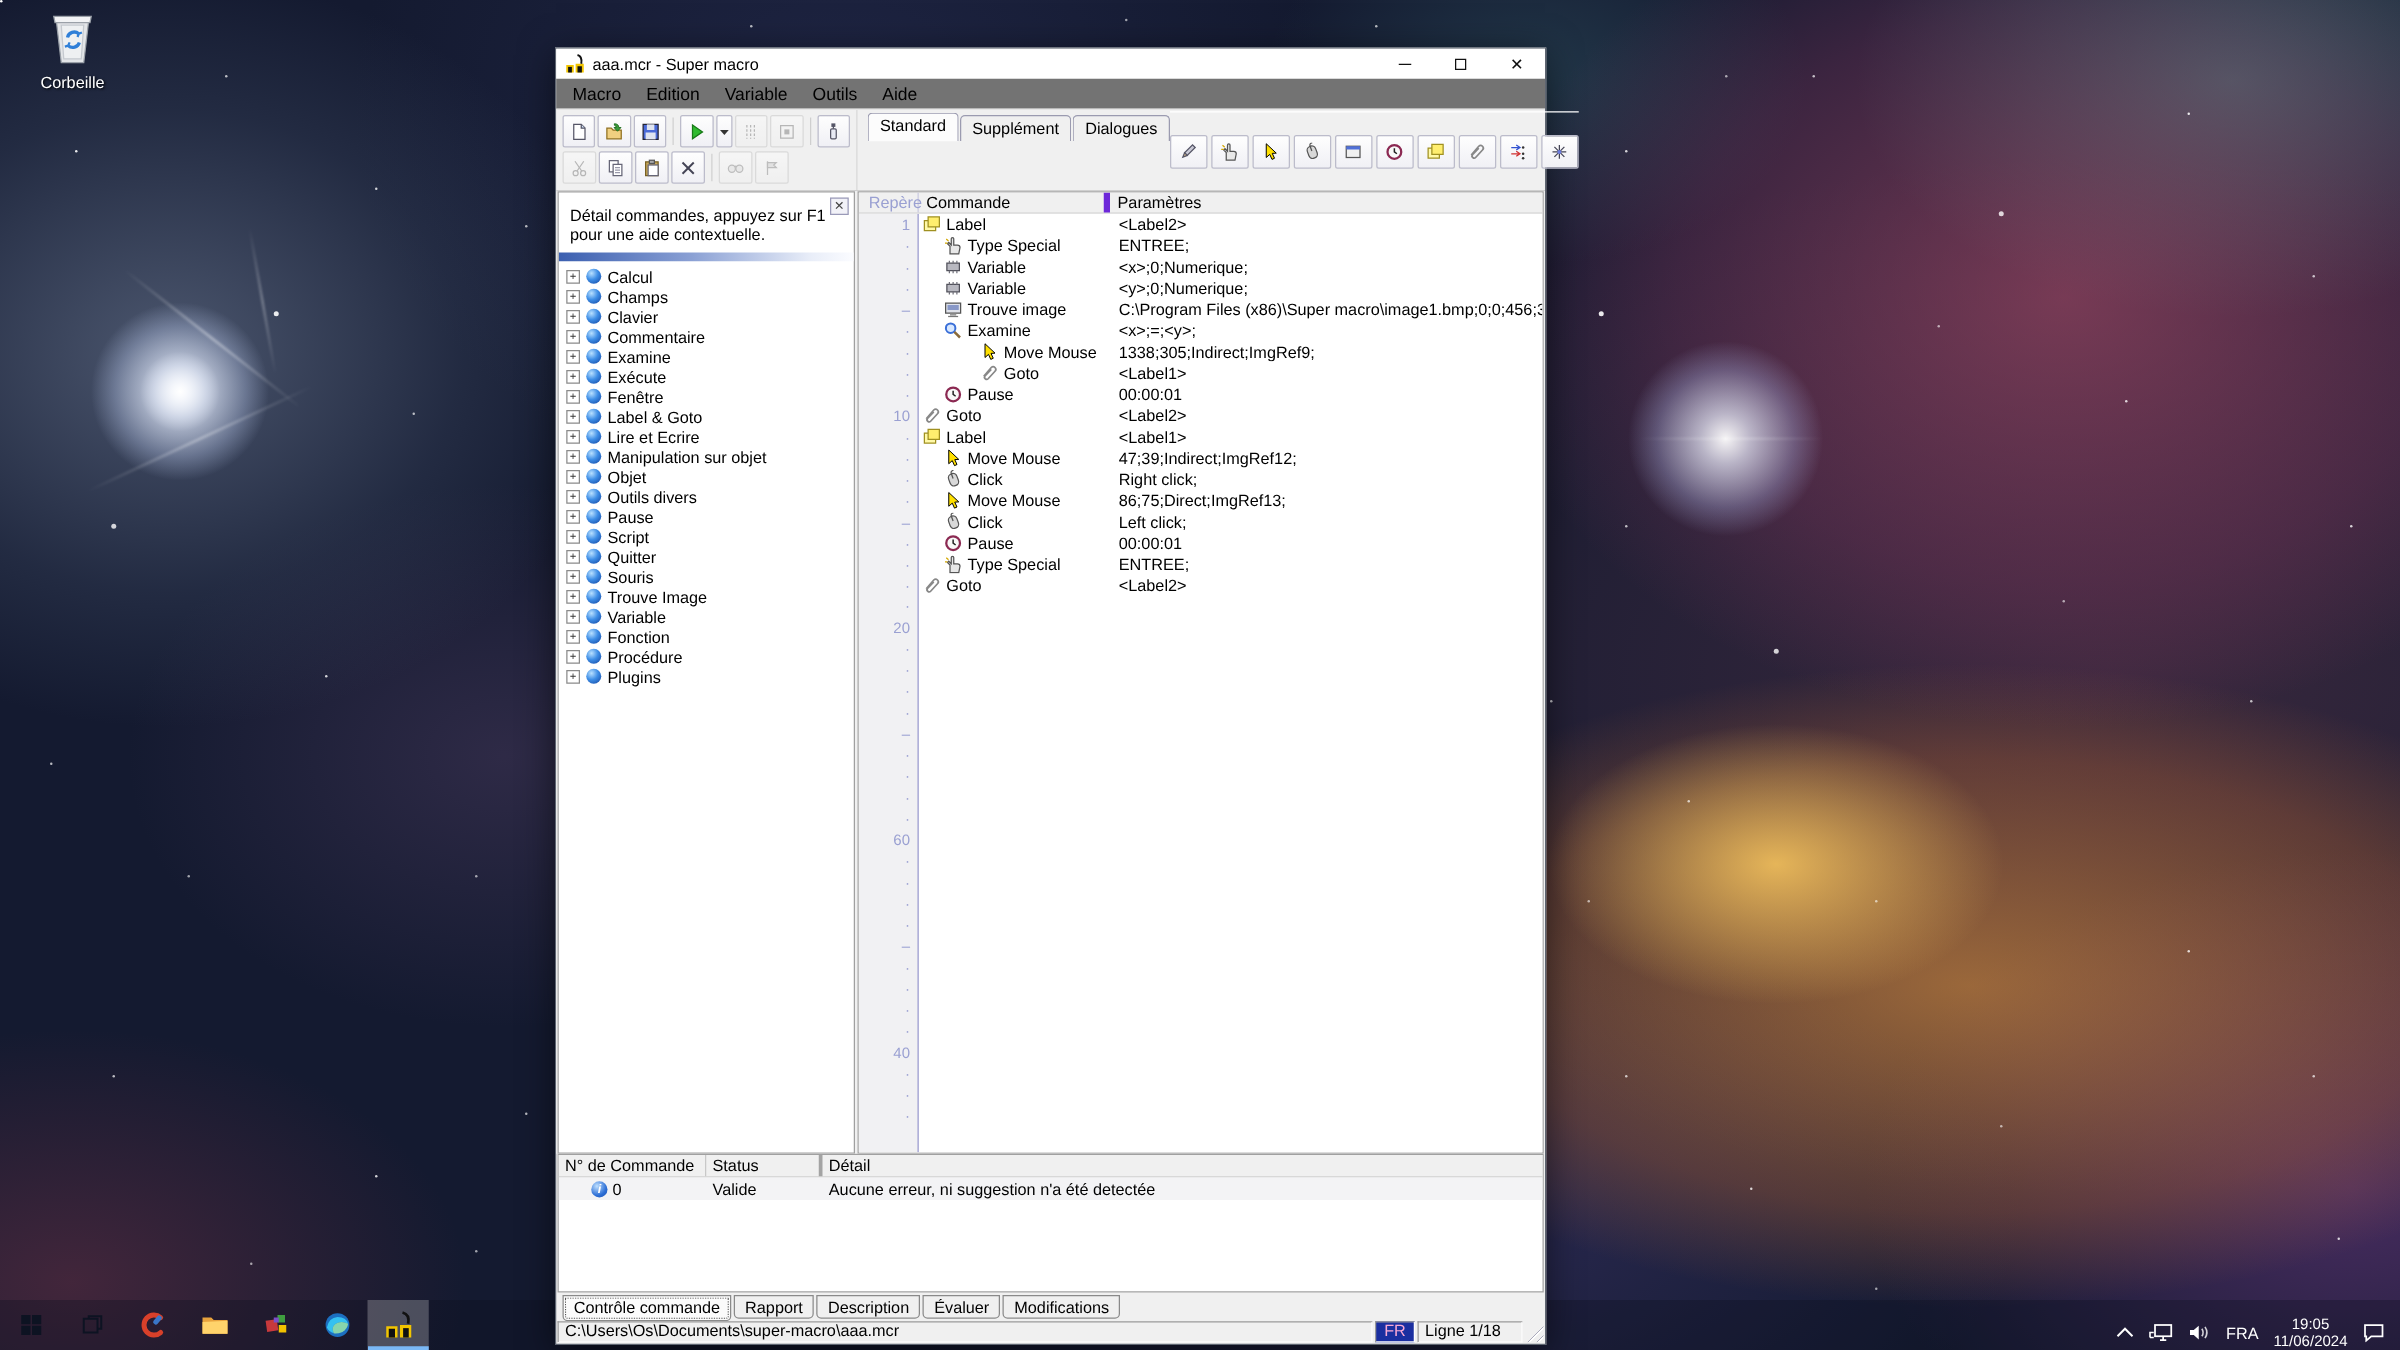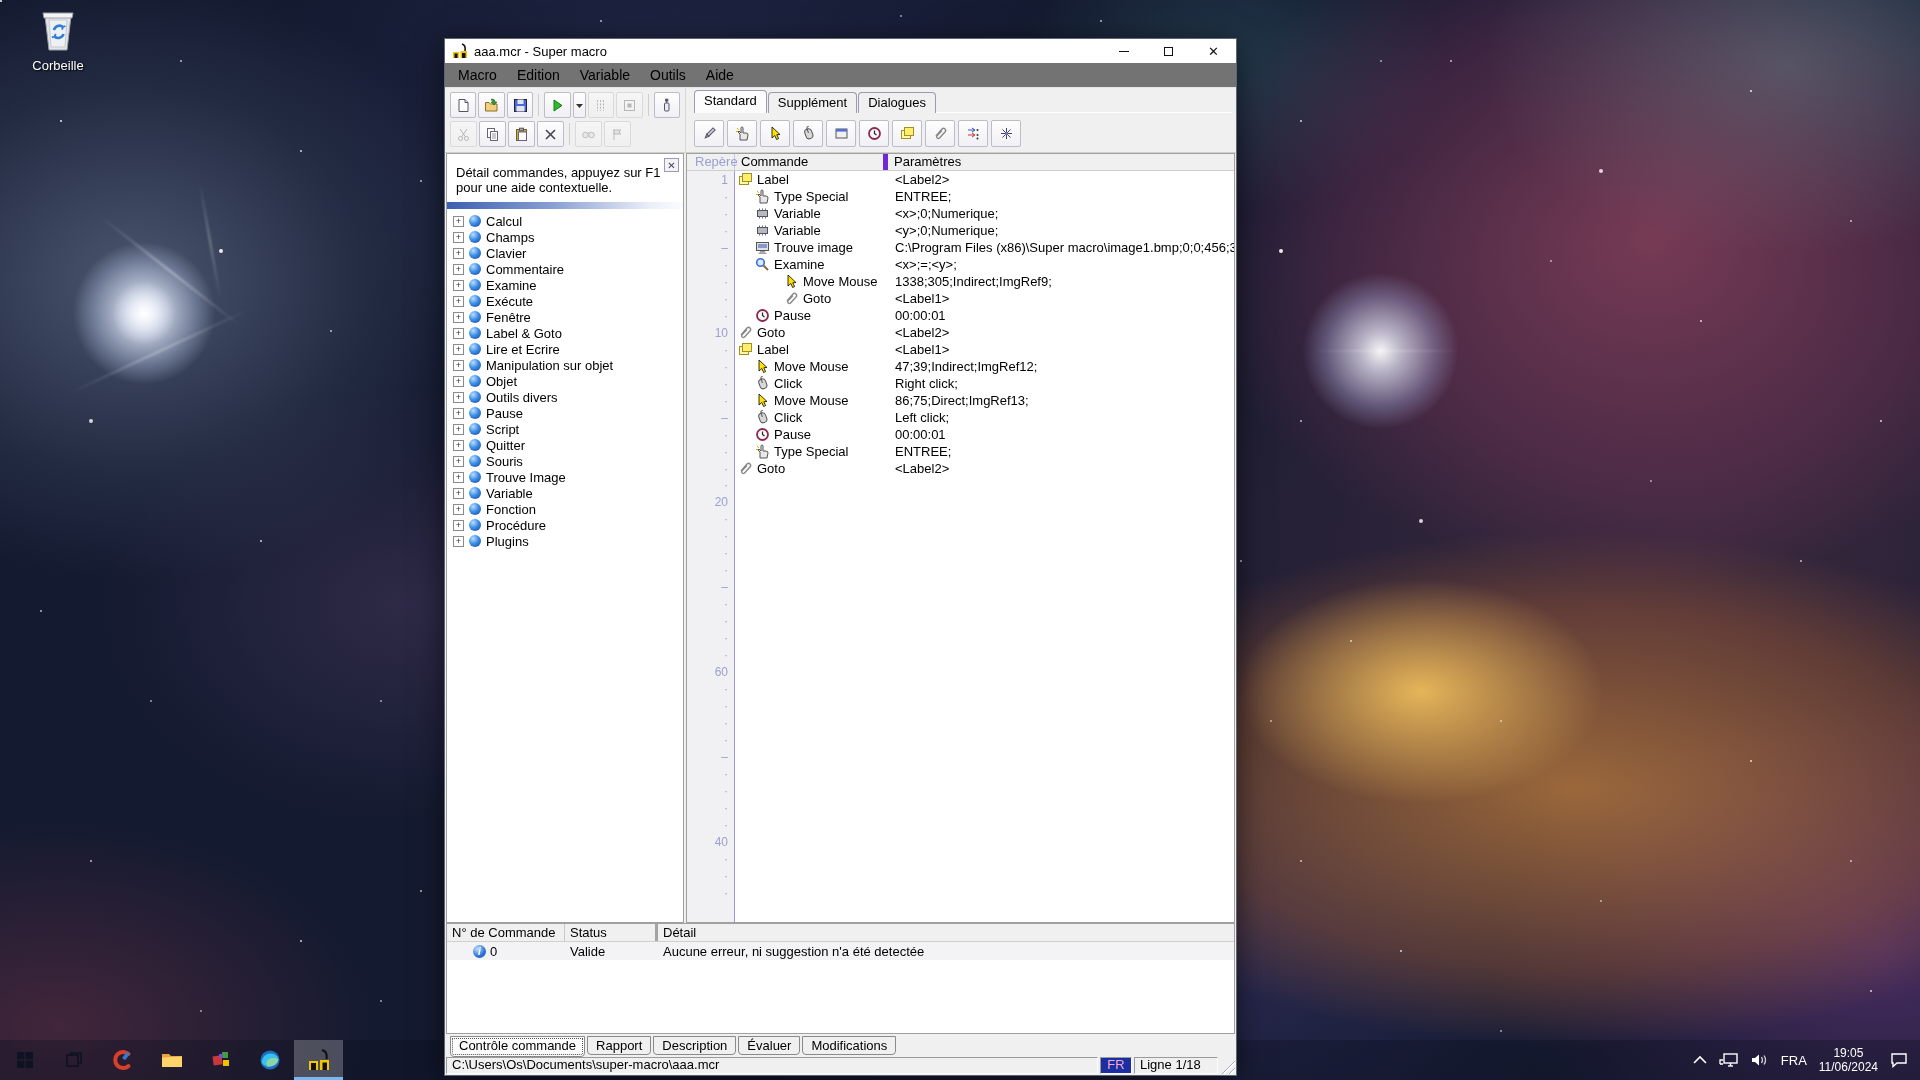--- a/index.html
+++ b/index.html
@@ -64,21 +64,21 @@
 .glyph-close{font-size:13px;line-height:13px;color:#111}
 .menubar{height:24px;background:#737373;display:flex;align-items:center;padding-left:3px}
 .menu-item{padding:3px 10px;font-size:14px}
 .toolbar-band{height:66px;background:#f0f0f0;border-top:1px solid #e5e5e5;border-bottom:1px solid #cfcfcf;display:flex}
 .tb-left{width:241px;border-right:1px solid #d8d8d8;padding:4px 5px;display:flex;flex-direction:column;gap:3px}
 .tb-row{display:flex;align-items:center;gap:2px}
 .tb-btn{width:27px;height:26px;border:1px solid #bcbccb;border-radius:2px;background:linear-gradient(#fefefe,#f0f0f5);display:flex;align-items:center;justify-content:center;padding:0}
 .tb-btn.narrow{width:13px}
 .tb-sep{width:1px;height:22px;background:#cfcfcf;margin:0 3px}
 .disabled{opacity:.42;filter:grayscale(1)}
-.tb-right{flex:1;display:flex;flex-direction:column;padding:1px 4px 3px 8px}
+.tb-right{flex:1;display:flex;flex-direction:row;padding:1px 4px 3px 8px}
 .tabs{display:flex;align-items:flex-end;height:23px;gap:1px;position:relative;z-index:2}
 .tab{border:1px solid #9b9bb0;border-bottom:none;border-radius:4px 4px 0 0;padding:2px 9px 3px;font-size:13px;background:#f0f0f0;position:relative;top:1px}
 .tab.selected{background:#fcfcfc;padding-bottom:5px;top:1px}
 .tool-strip{flex:1;border-top:1px solid #fff;display:flex;align-items:center;gap:3px;padding-top:4px}
 .tool-btn{width:30px;height:27px;border:1px solid #bcbccb;border-radius:2px;background:linear-gradient(#fefefe,#f0f0f5);display:flex;align-items:center;justify-content:center;padding:0}
 
 
 .main{position:absolute;left:0;top:114px;width:100%;height:770px;display:flex;background:#f0f0f0;padding:0 1px}
 .left-panel{width:238px;background:#fff;border:1px solid #a0a0a0;margin-right:2px;position:relative;overflow:hidden}
 .help-box{position:relative;padding:11px 22px 0 9px;font-size:13px;line-height:15px}
@@ -121,21 +121,21 @@
 .btab.selected{background:#fbfbfb;outline:1px dotted #555;outline-offset:-3px;height:21px}
 .statusbar{position:absolute;left:1px;right:1px;bottom:1px;height:17px;background:#f0f0f0;display:flex;gap:2px;font-size:13px}
 .sb-cell{border:1px solid;border-color:#9a9a9a #fcfcfc #fcfcfc #9a9a9a;padding:0 5px;line-height:14px}
 .sb-path{flex:1}
 .sb-fr{width:32px;background:#1b2fa0;color:#f9a8d4;text-align:center;border-color:#9a9a9a #fcfcfc #fcfcfc #9a9a9a}
 .sb-line{width:84px}
 .sb-grip{width:15px;border:none;padding:0;background:
 repeating-linear-gradient(135deg,transparent 0 3px,#aab 3px 4px,#fff 4px 5px);clip-path:polygon(100% 0,100% 100%,0 100%)}
 
 
-#taskbar{position:absolute;left:0;right:0;bottom:0;height:40px;background:rgba(12,16,30,.32);display:flex;align-items:center;z-index:10}
+#taskbar{position:absolute;left:0;right:0;bottom:0;height:40px;background:rgba(12,16,30,.32);display:flex;align-items:flex-end;z-index:10}
 .tb-icon{width:49px;height:40px;display:flex;align-items:center;justify-content:center;background:transparent;border:none;padding:0}
 .tb-icon.active{background:rgba(255,255,255,.24);box-shadow:inset 0 -3px 0 #7ab8f5}
 .tray{margin-left:auto;display:flex;align-items:center;gap:12px;padding-right:12px;color:#fff}
 .tray .txt{font-size:13px}
 .clock{text-align:center;font-size:12px;line-height:14px}
 </style>
 </head>
 <body>
 
 <div id="wallpaper">

